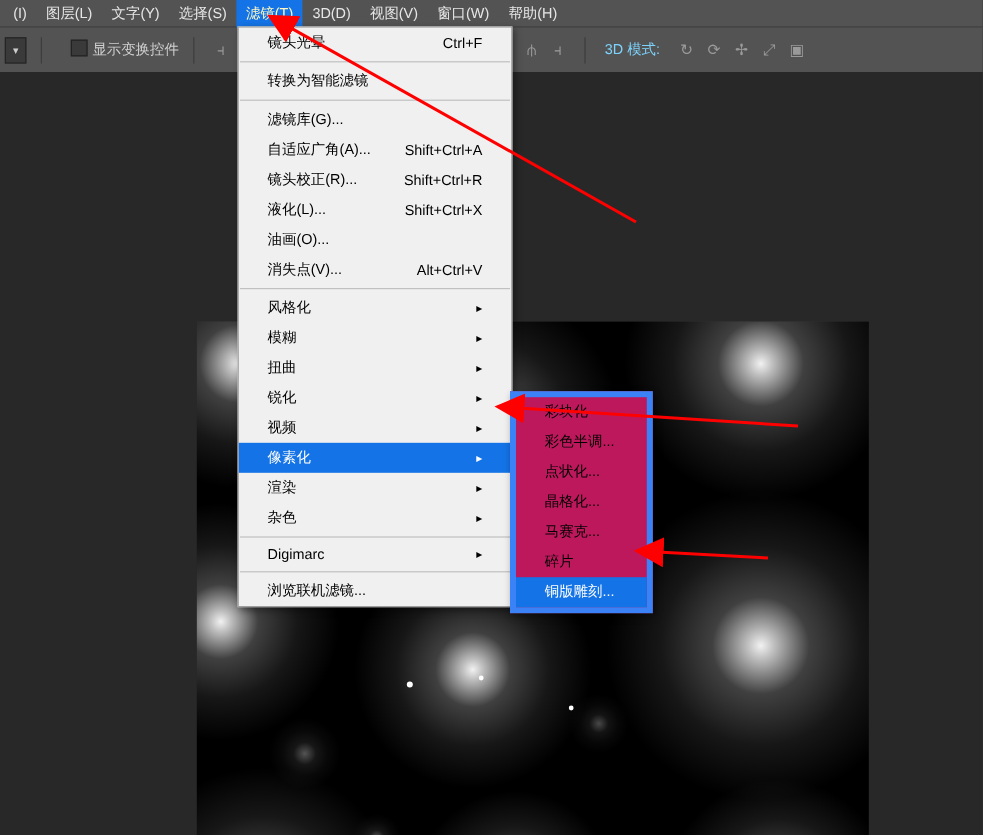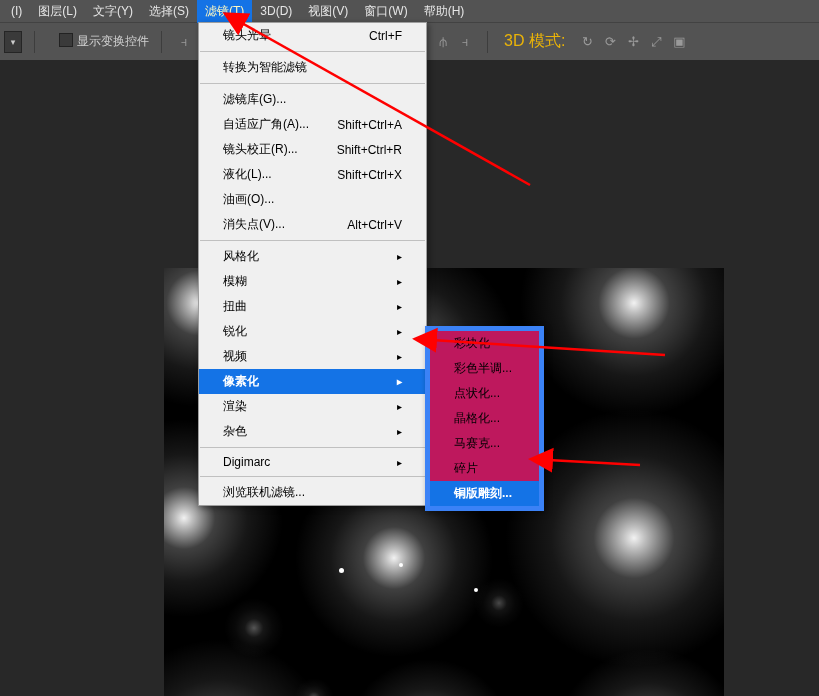--- a/index.html
+++ b/index.html
@@ -16,21 +16,21 @@
     .tb-sep { width: 1px; height: 22px; background: #3d3d3d; margin: 0 6px; }
     .tb-icon { width: 20px; height: 20px; display: flex; align-items: center; justify-content: center; color: #9a9a9a; font-size: 13px; }
     
     .canvas-area { position: absolute; top: 60px; left: 0; right: 0; bottom: 0; background: #282828; }
     .doc { position: absolute; left: 164px; top: 208px; width: 560px; height: 486px; background: #000; overflow: hidden; }
     .flare { position: absolute; border-radius: 50%; background: radial-gradient(circle, rgba(255,255,255,0.95) 0%, rgba(255,255,255,0.75) 6%, rgba(255,255,255,0.25) 22%, rgba(255,255,255,0.09) 45%, rgba(255,255,255,0) 70%); }
     
     .dropdown { position: absolute; top: 22px; left: 198px; width: 229px; background: #f0f0f0; border: 1px solid #9e9e9e; box-shadow: 2px 2px 6px rgba(0,0,0,0.4); z-index: 10; }
     .dd-item, .dd-item-sub { display: flex; justify-content: space-between; align-items: center; padding: 4px 24px 4px 24px; font-size: 12px; color: #000; cursor: pointer; }
     .dd-item-sub::after { content: "▸"; font-size: 10px; }
-    .dd-item.highlight, .dd-item-sub.highlight { background: #1473e6; color: #fff; font-weight: bold; }
+    .dd-item.highlight, .dd-item-sub.highlight { background: #1473e6; color: #fff; }
     .dd-sep { height: 1px; background: #c0c0c0; margin: 3px 1px; }
     
     .submenu { position: absolute; top: 326px; left: 425px; width: 119px; background: #be185d; border: 5px solid #3b82f6; box-shadow: 2px 2px 6px rgba(0,0,0,0.4); z-index: 11; }
     
     svg.arrows { position: absolute; top: 0; left: 0; width: 819px; height: 696px; pointer-events: none; z-index: 20; }
   </style>
 </head>
 <body>
 
 <div class="menubar">
@@ -70,21 +70,21 @@
     <div class="tb-icon">⫞</div>
     <div class="tb-icon">⫟</div>
     <div class="tb-icon">⫠</div>
   </div>
   <div style="display:flex;gap:2px;margin-left:4px;">
     <div class="tb-icon">⫝</div>
     <div class="tb-icon">⫛</div>
     <div class="tb-icon">⫞</div>
   </div>
   <div class="tb-sep"></div>
-  <div style="color:#eab308;font-size:16px;margin-left:4px;">3D 模式:</div>
+  <div style="color:#7dd3fc;font-size:12px;margin-left:4px;">3D 模式:</div>
   <div style="display:flex;gap:3px;margin-left:6px;">
     <div class="tb-icon">↻</div>
     <div class="tb-icon">⟳</div>
     <div class="tb-icon">✢</div>
     <div class="tb-icon">⤢</div>
     <div class="tb-icon">▣</div>
   </div>
 </div>
 
 <div class="canvas-area">

